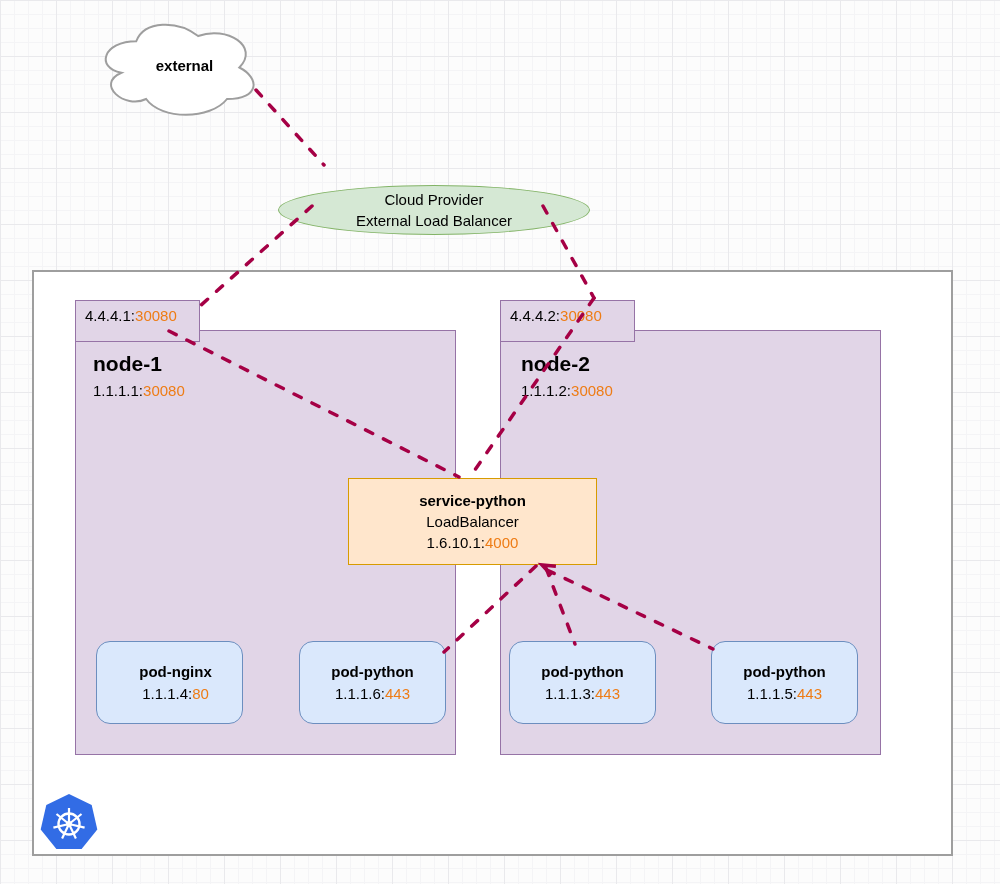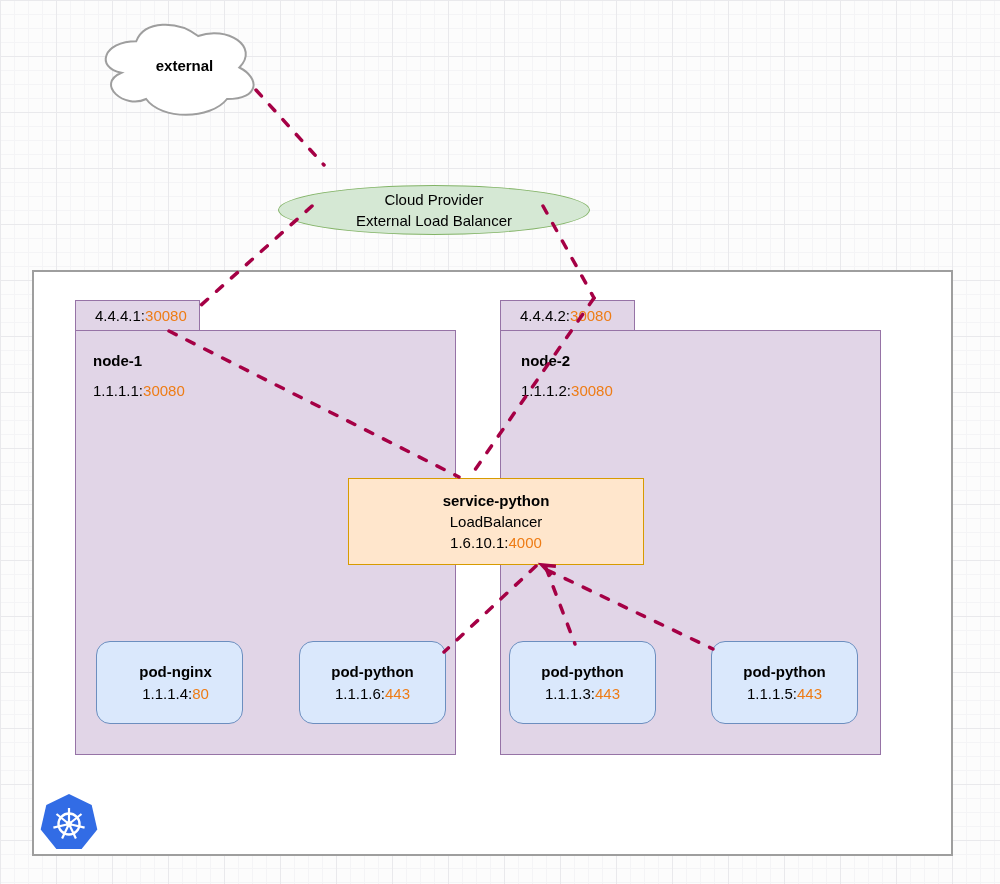--- a/index.html
+++ b/index.html
@@ -31,29 +31,29 @@
   .outer-box{
     left:32px;top:270px;width:921px;height:586px;
     background:#ffffff;border:2px solid #9e9e9e;box-sizing:border-box;z-index:1;
   }
   .node-body{
     width:381px;height:425px;top:330px;
     background:var(--node-fill);border:1px solid var(--node-border);
     box-sizing:border-box;z-index:2;
   }
   .node-tab{
-    top:300px;height:31px;
+    top:300px;height:42px;
     background:var(--node-fill);border:1px solid var(--node-border);
     box-sizing:border-box;z-index:3;
-    font-size:15px;line-height:29px;padding-left:19px;
+    font-size:15px;line-height:29px;padding-left:9px;
   }
-  .node-name{font-size:15px;font-weight:bold;z-index:4;}
+  .node-name{font-size:21px;font-weight:bold;z-index:4;}
   .node-ip{font-size:15px;z-index:4;}
   .service-box{
-    left:348px;top:478px;width:296px;height:87px;
+    left:348px;top:478px;width:249px;height:87px;
     background:var(--service-fill);border:1px solid var(--service-border);
     box-sizing:border-box;z-index:5;
     display:flex;flex-direction:column;justify-content:center;align-items:center;
     text-align:center;font-size:15px;line-height:21px;
   }
   .service-name{font-weight:bold;}
   .pod{
     top:641px;width:147px;height:83px;
     background:var(--pod-fill);border:1px solid var(--pod-border);
     border-radius:14px;box-sizing:border-box;z-index:5;

